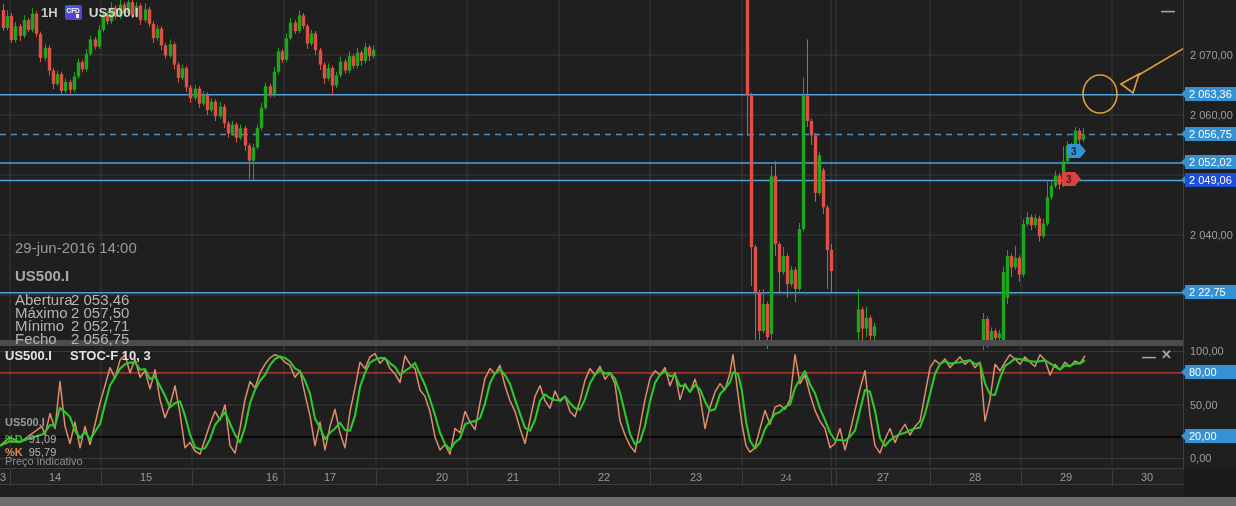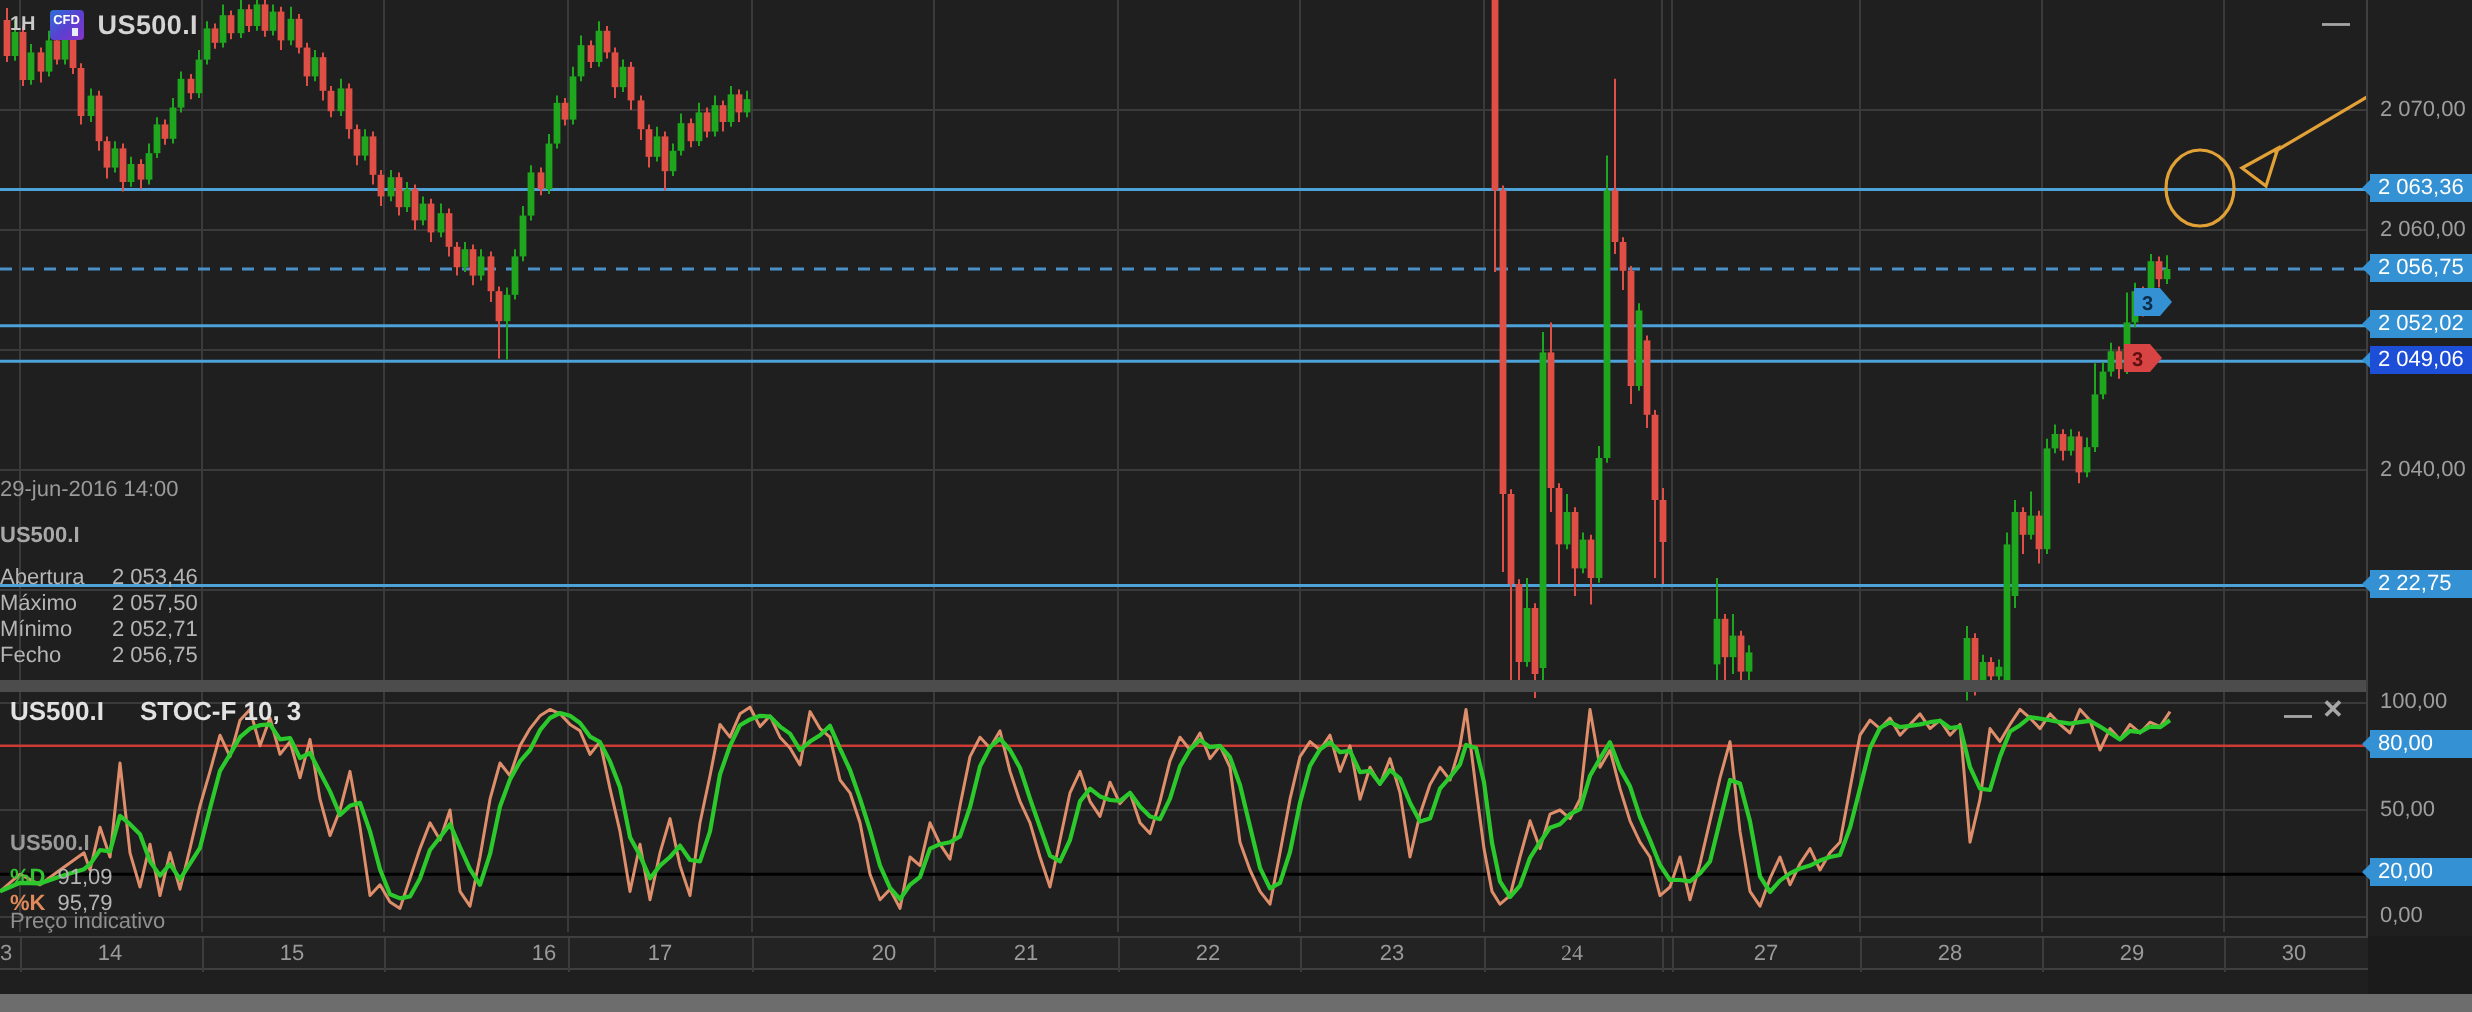--- a/index.html
+++ b/index.html
@@ -1,26 +1,26 @@
 <!DOCTYPE html>
 <html><head>
 <meta charset="utf-8">
 <style>
   * { margin:0; padding:0; box-sizing:border-box; }
   body { background:#111; font-family:"Liberation Sans", sans-serif; }
   .chart-root { position:relative; width:1236px; height:506px; background:#1f1f1f; overflow:hidden; }
   .chart-svg { position:absolute; left:0; top:0; }
   .hdr { position:absolute; left:5px; top:5px; display:flex; align-items:center; gap:7px; z-index:6; }
-  .hdr .tf { color:#c9c9c9; font-size:10px; font-weight:bold; }
+  .hdr .tf { color:#c9c9c9; font-size:13px; font-weight:bold;padding-left:36px; }
   .cfd-badge { width:17px; height:15px; border-radius:2px; background:linear-gradient(135deg,#2e6fd8 0%,#5b3fd0 55%,#8833c8 100%);
     color:#fff; font-size:6.5px; font-weight:bold; display:flex; align-items:flex-start; justify-content:center; padding-top:2px; position:relative; }
   .cfd-badge::after { content:""; position:absolute; right:3px; bottom:2px; width:3px; height:4px; background:#e8ecff; }
   .hdr .sym { color:#d4d4d4; font-size:13.5px; font-weight:bold; letter-spacing:.2px; }
   .win-btn { position:absolute; color:#a6a6a6; font-size:14px; font-weight:bold; z-index:7; cursor:pointer; line-height:10px; }
-  .info-box { position:absolute; left:0; top:239px; z-index:6; font-size:11px; color:#b5b5b5; }
+  .info-box { position:absolute; left:15px; top:239px; z-index:6; font-size:15px; color:#b5b5b5; }
   .info-box .dt { color:#9a9a9a; margin-bottom:11px; }
   .info-box .sym { font-weight:bold; color:#a8a8a8; margin-bottom:9px; }
   .info-box .row { display:flex; line-height:13px; }
   .info-box .row .lbl { width:56px; }
   .stoch-title { position:absolute; left:5px; top:348px; z-index:6; color:#e2e2e2; font-size:13px; font-weight:bold; }
   .stoch-title .ind { margin-left:18px; }
   .stoch-legend { position:absolute; left:5px; top:416px; z-index:6; font-size:11px; }
   .stoch-legend .sym { font-weight:bold; color:#9a9a9a; margin-bottom:5px; }
   .stoch-legend .row { line-height:13px; color:#b5b5b5; }
   .stoch-legend .d { color:#2fc62f; font-weight:bold; }

